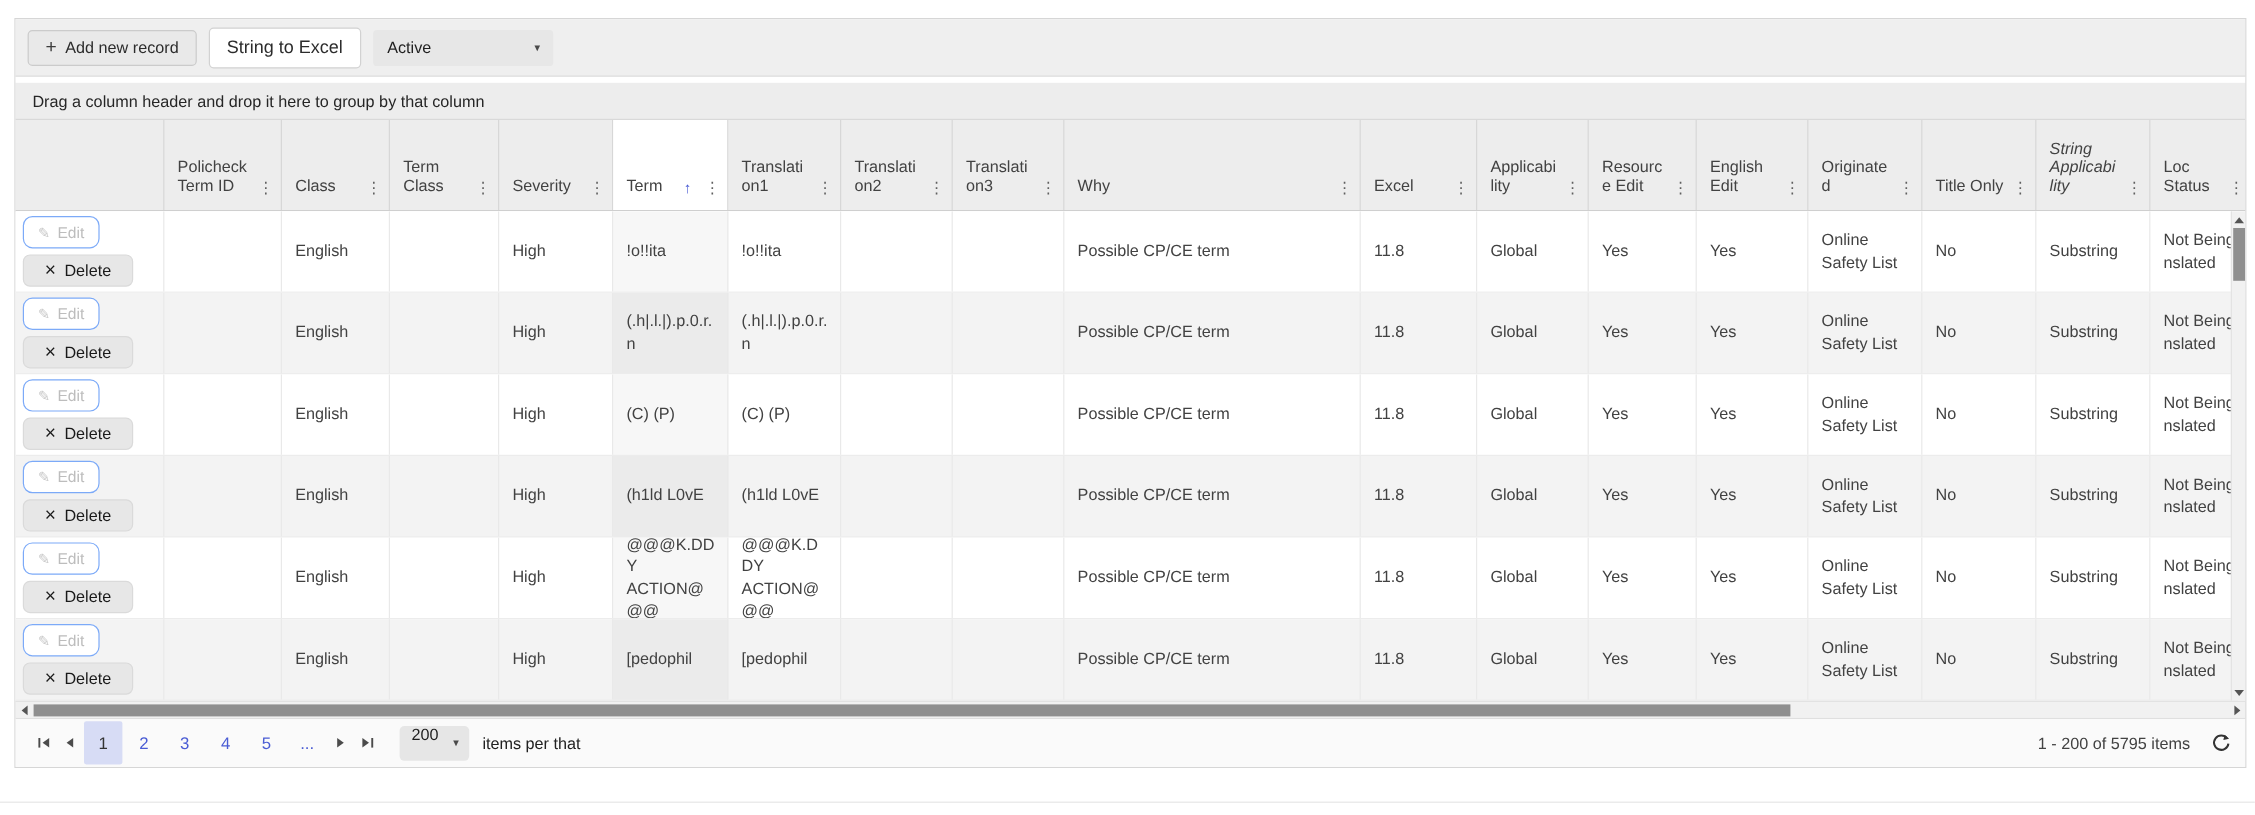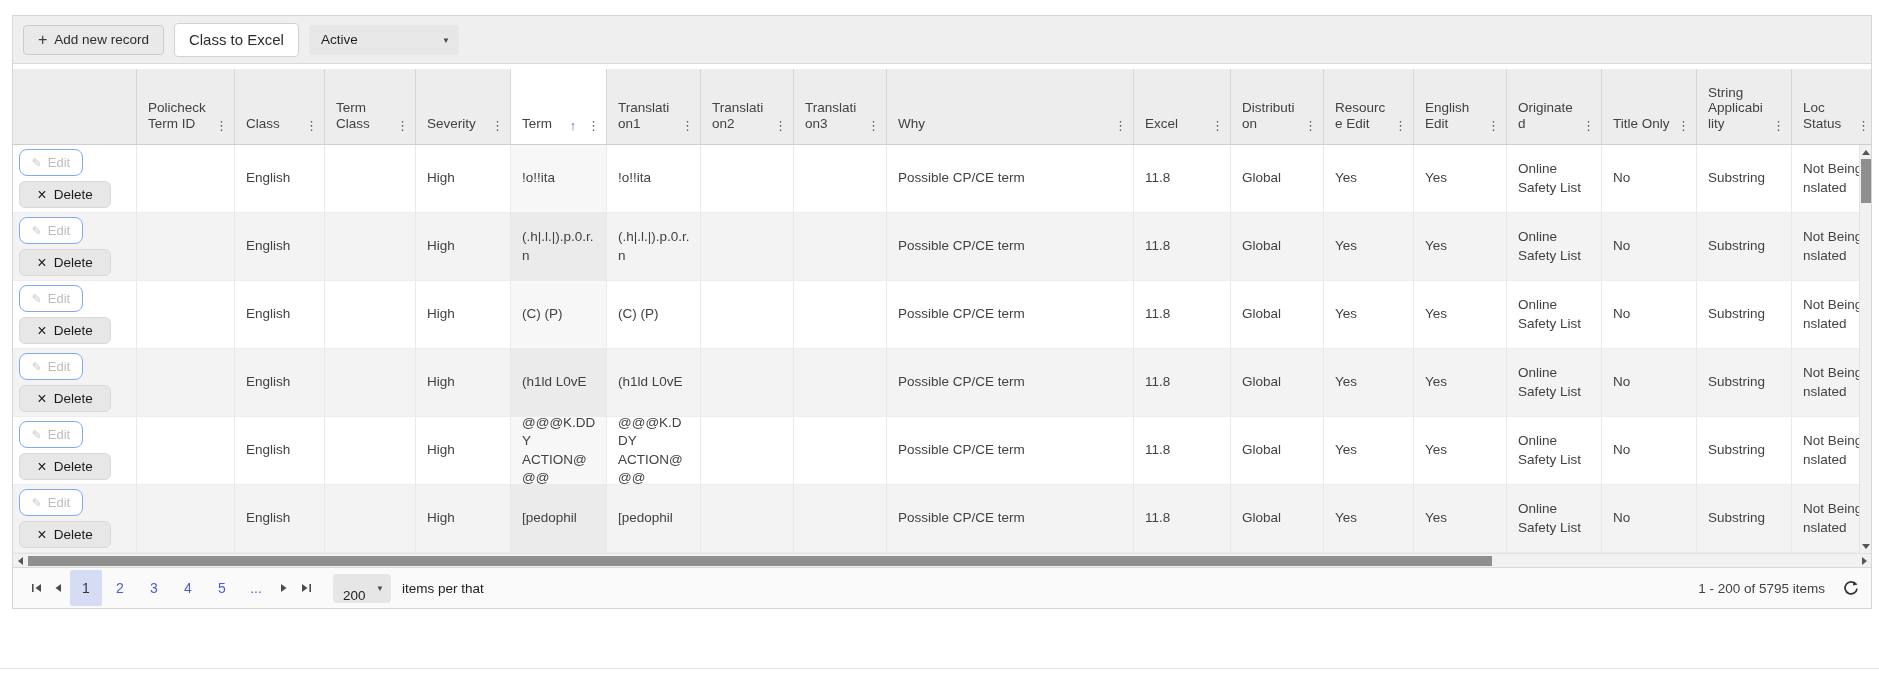--- a/index.html
+++ b/index.html
@@ -69,50 +69,53 @@
   .vthumb { position:absolute; left:1px; top:14px; width:10px; height:44px; background:#8f8f8f; cursor:grab; }
 
   
   .pager { height:41px; background:#fafafa; border-top:1px solid #d9d9d9;
            display:flex; align-items:center; padding:0 12px; font-size:13.5px; }
   .navbtn { width:22px; height:30px; display:flex; align-items:center; justify-content:center; cursor:pointer; }
   .page { min-width:32px; height:36px; display:flex; align-items:center; justify-content:center;
           font-size:14px; color:#4a5cd4; cursor:pointer; border-radius:2px; margin:0 1px; }
   .page.current { background:#d7dcf5; color:#333; }
   .pagesize { position:relative; width:58px; height:29px; background:#e6e6e6; border-radius:4px;
-              display:flex; align-items:flex-end; padding:0 20px 0 10px; margin-left:16px;
+              display:flex; align-items:flex-start; padding:0 20px 0 10px; margin-left:16px;
               font-size:13.5px; color:#1f1f1f; cursor:pointer; }
   .pagesize .caret { position:absolute; right:7px; top:50%; transform:translateY(-50%); font-size:8px; color:#4a4a4a; }
   .pp-label { margin-left:11px; color:#212121; }
   .pager-right { margin-left:auto; display:flex; align-items:center; gap:18px; color:#424242; }
   .refresh { cursor:pointer; display:flex; align-items:center; }
 
   .bottom-line { position:absolute; left:0; right:0; top:668px; border-top:1px solid #e6e6e6; }
 </style>
 </head>
 <body>
 
 <div class="grid">
 
   <div class="toolbar">
     <div class="btn btn-add">
       <span class="plus">+</span>
       <span>Add new record</span>
     </div>
     <div class="btn btn-export">
-      <span>Class to Excel</span>
+      <span>String to Excel</span>
     </div>
     <div class="dropdown">
       <span>Active</span>
       <span class="caret">▼</span>
     </div>
   </div>
 
   <div class="white-gap"></div>
 
+  <div class="group-panel">
+    <span>Drag a column header and drop it here to group by that column</span>
+  </div>
 
   <div class="header" id="header-row">
       <div class="hcell" style="width: 124px;">
         <span class="htext"></span>
       </div>
       <div class="hcell" style="width: 98px;">
         <span class="htext">Policheck Term ID</span>
         <span class="menu">⋮</span>
       </div>
       <div class="hcell" style="width: 90px;">
@@ -146,40 +149,40 @@
       </div>
       <div class="hcell" style="width: 247px;">
         <span class="htext">Why</span>
         <span class="menu">⋮</span>
       </div>
       <div class="hcell" style="width: 97px;">
         <span class="htext">Excel</span>
         <span class="menu">⋮</span>
       </div>
       <div class="hcell" style="width: 93px;">
-        <span class="htext">Distribution</span>
+        <span class="htext">Applicability</span>
         <span class="menu">⋮</span>
       </div>
       <div class="hcell" style="width: 90px;">
         <span class="htext">Resource Edit</span>
         <span class="menu">⋮</span>
       </div>
       <div class="hcell" style="width: 93px;">
         <span class="htext">English Edit</span>
         <span class="menu">⋮</span>
       </div>
       <div class="hcell" style="width: 95px; justify-content: flex-end;">
         <span class="htext">Originated</span>
         <span class="menu">⋮</span>
       </div>
       <div class="hcell" style="width: 95px;">
         <span class="htext">Title Only</span>
         <span class="menu">⋮</span>
       </div>
-      <div class="hcell" style="width: 95px;">
+      <div class="hcell" style="width: 95px; font-style: italic;">
         <span class="htext">String Applicability</span>
         <span class="menu">⋮</span>
       </div>
       <div class="hcell" style="width: 85px;">
         <span class="htext">Loc Status</span>
         <span class="menu">⋮</span>
       </div>
     </div>
 
   <div class="body">

